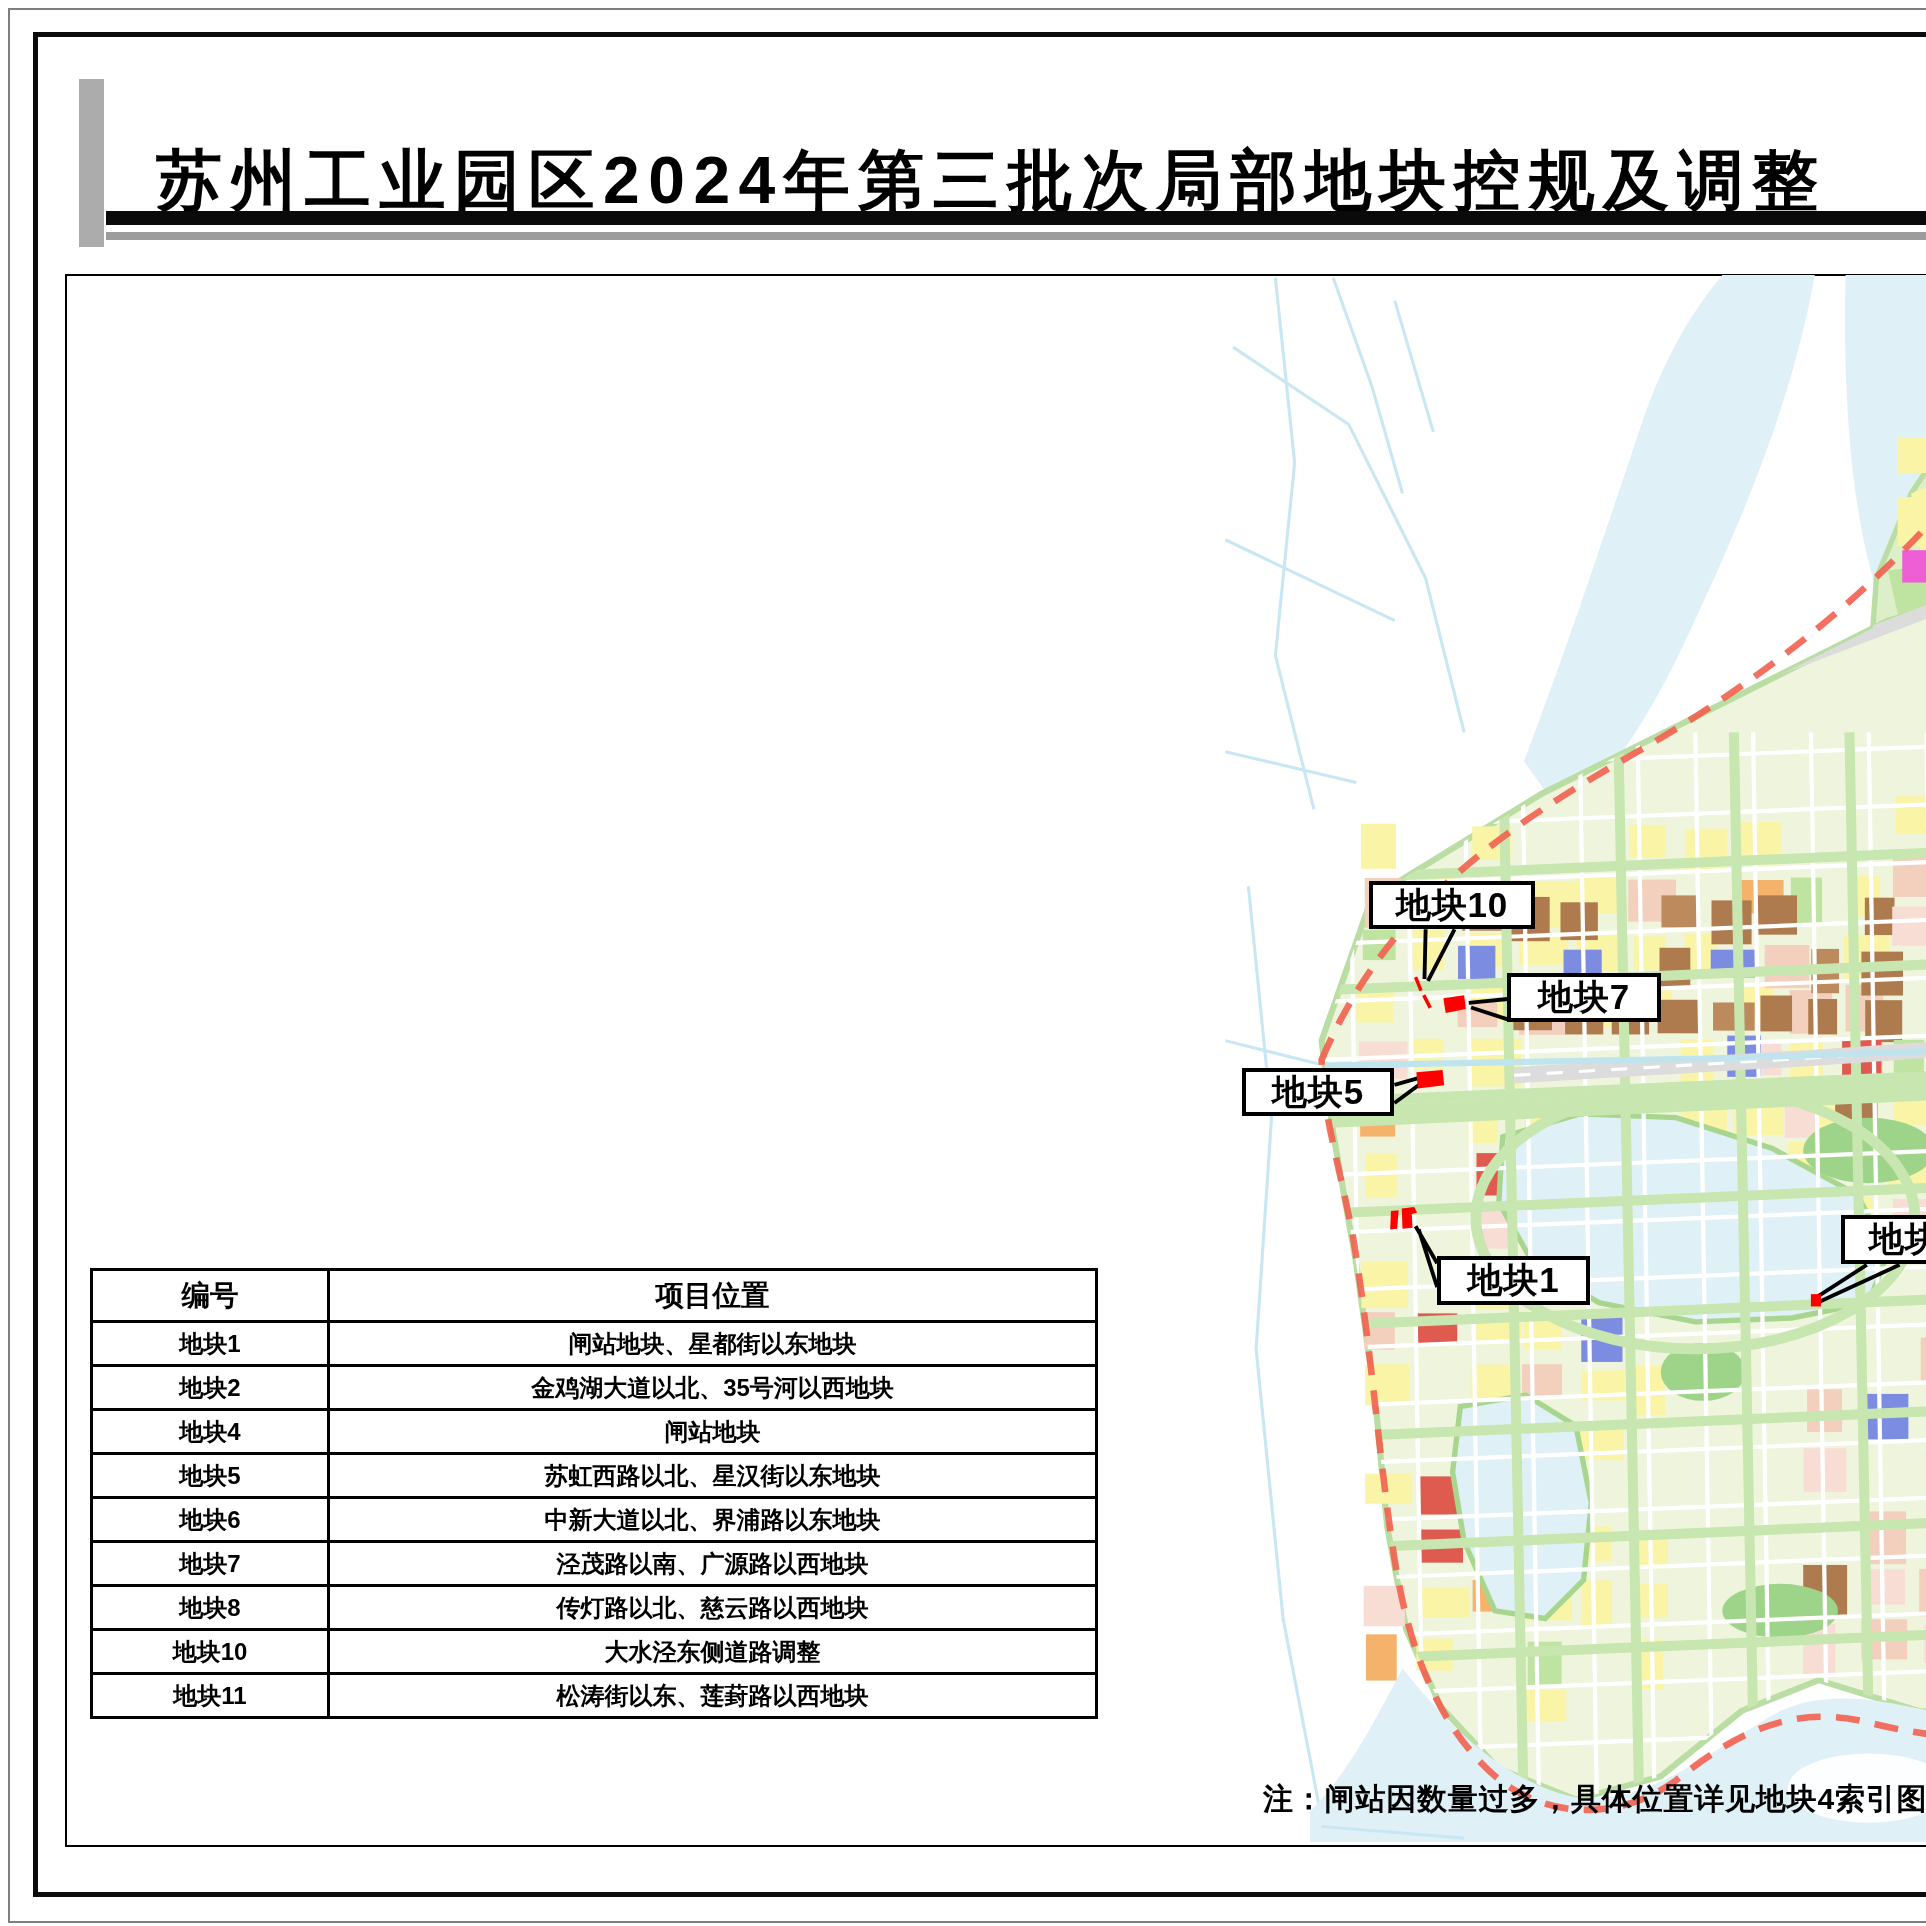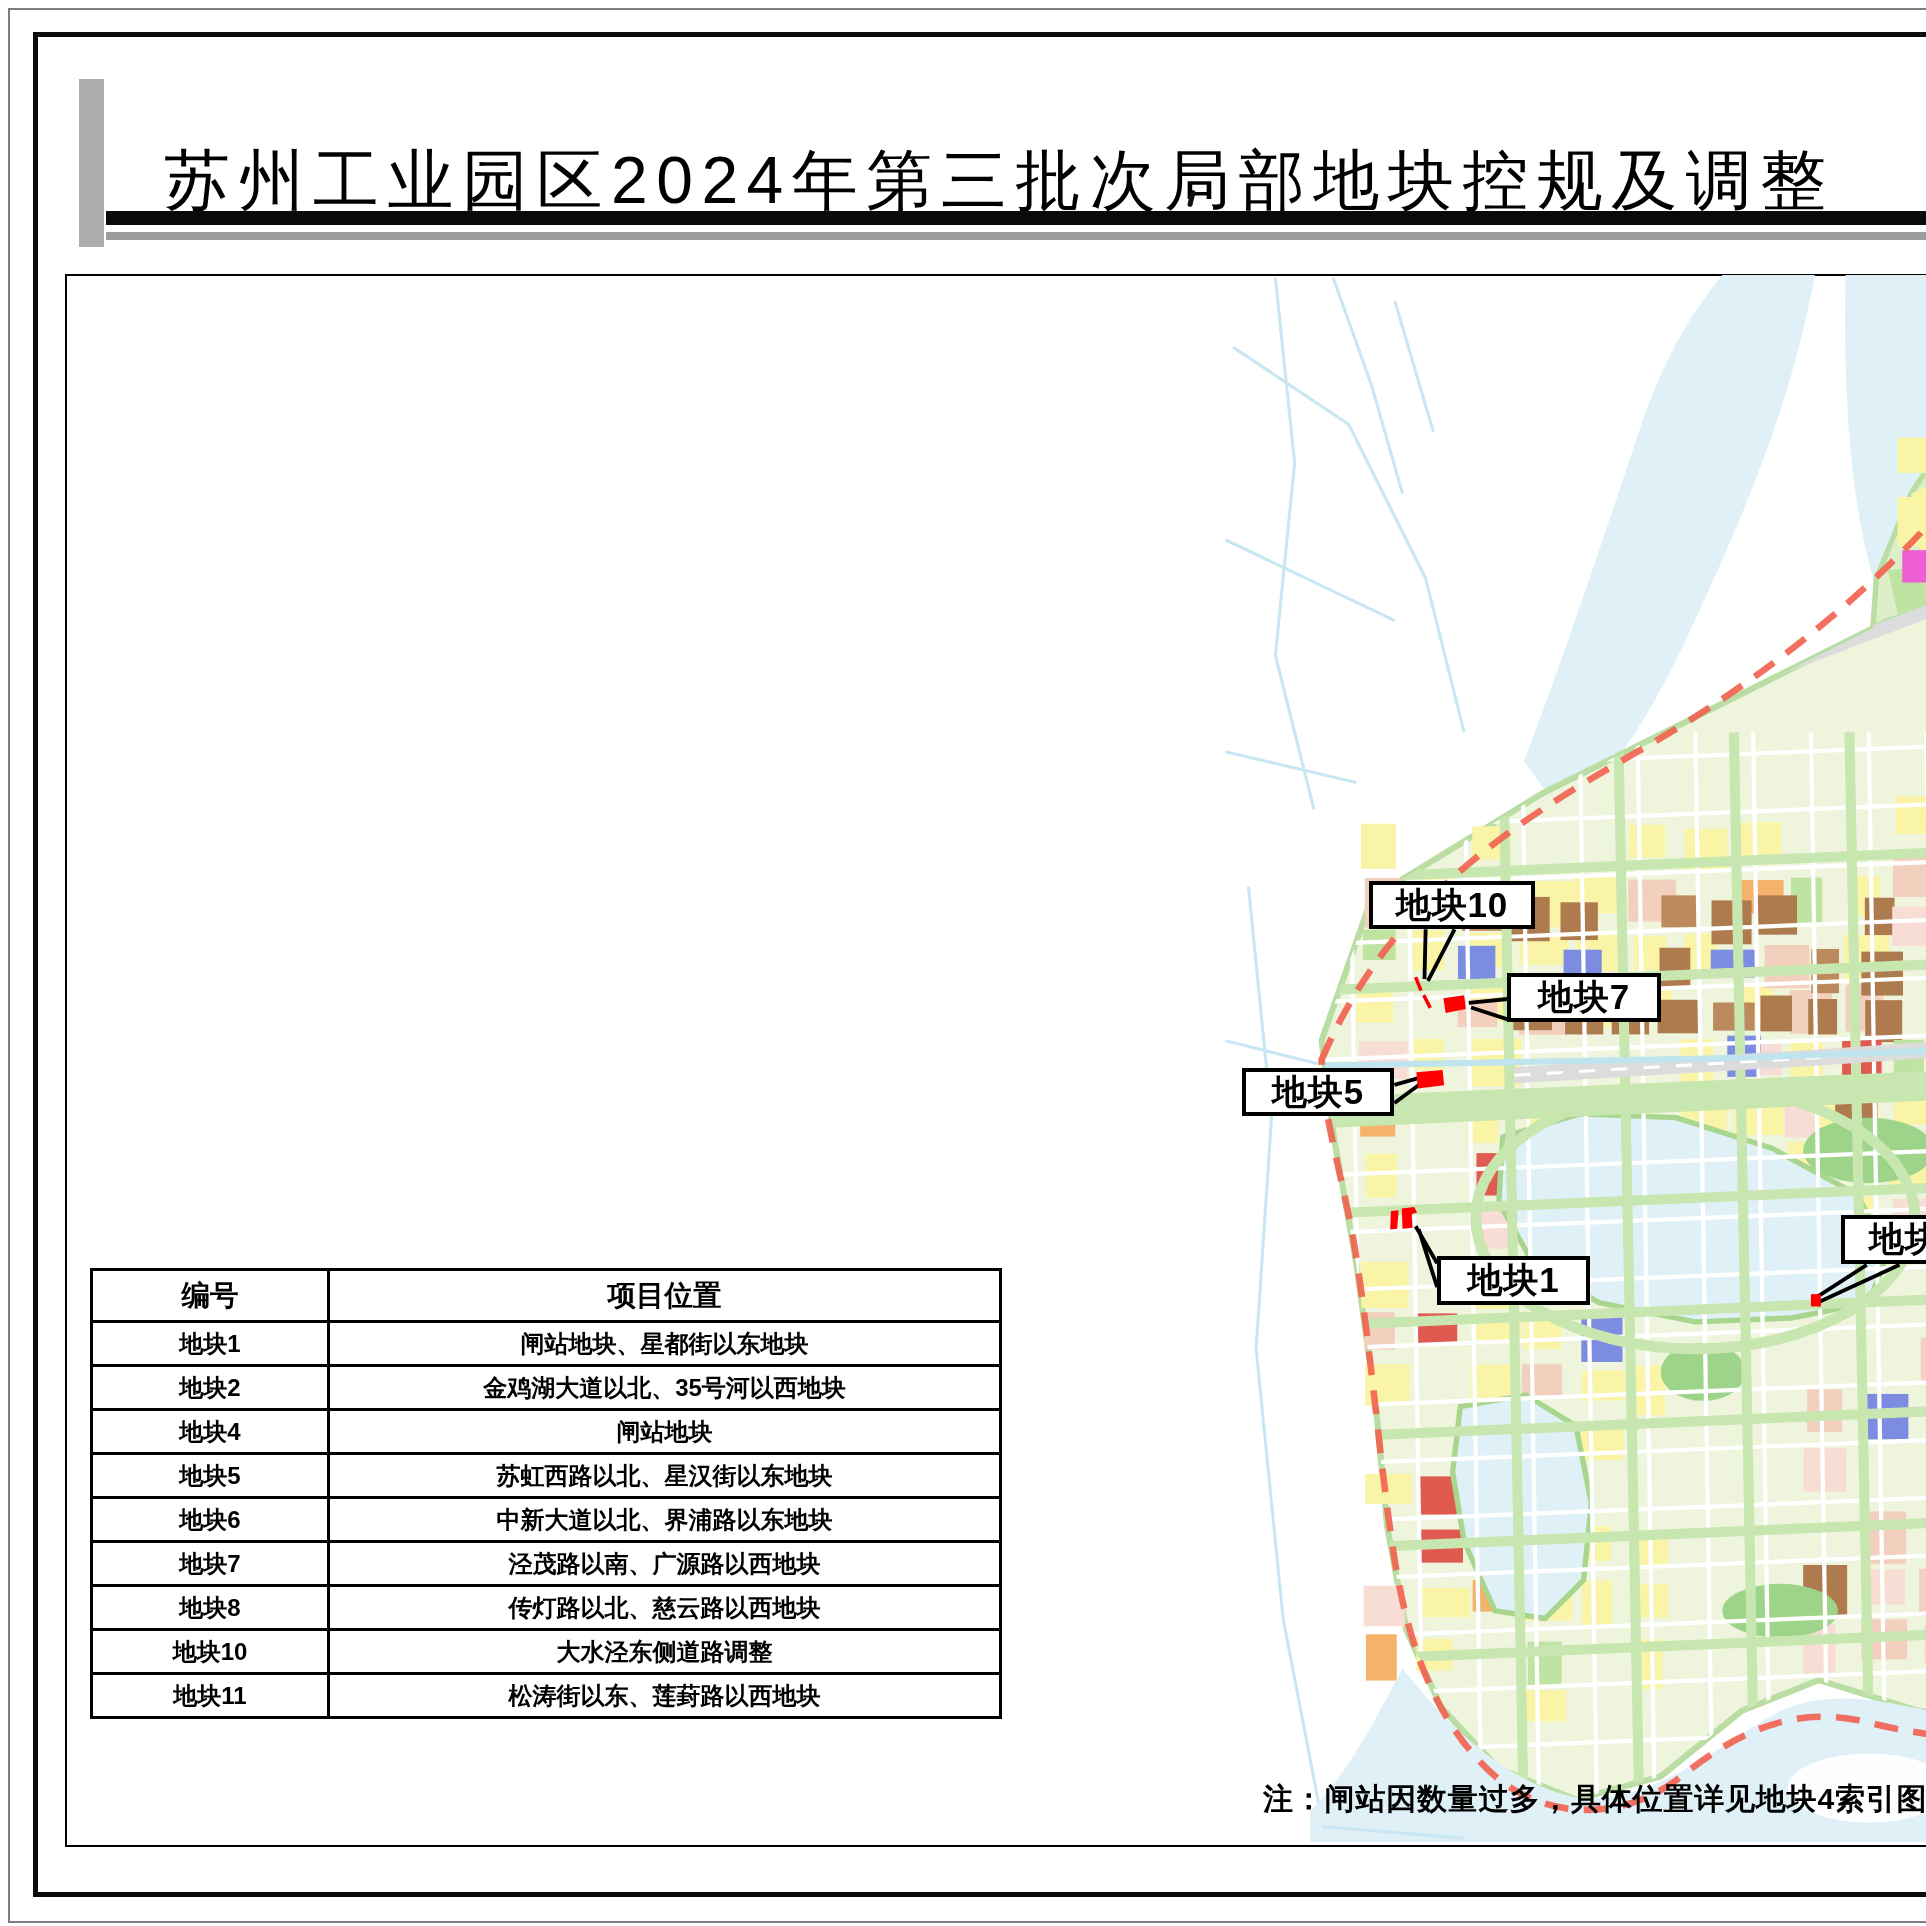--- a/index.html
+++ b/index.html
@@ -4,30 +4,30 @@
 <style>
   html,body{margin:0;padding:0;background:#fff;}
   body{width:2730px;height:1931px;position:relative;overflow:hidden;
        font-family:"Liberation Sans",sans-serif;color:#000;}
   .abs{position:absolute;}
   
   .outer-frame{left:7.7px;top:7.7px;width:2710px;height:1911px;border:2.3px solid #7e7e7e;}
   .inner-frame{left:33px;top:32px;width:2653px;height:1855px;border:5.4px solid #0b0b0b;}
   
   .title-accent{left:79px;top:79px;width:25.4px;height:168px;background:#acacac;}
-  .page-title{left:156px;top:142px;font-size:66px;font-weight:normal;letter-spacing:8.5px;
-              white-space:nowrap;line-height:77px;margin-left:8px;}
+  .page-title{left:156px;top:142px;font-size:66px;font-weight:bold;letter-spacing:8.5px;
+              white-space:nowrap;line-height:77px;}
   .title-underline{left:106px;top:211px;width:1969px;height:14px;background:#0a0a0a;}
   .title-underline2{left:106px;top:232px;width:1969px;height:7.7px;background:#9c9c9c;}
   .title-tick{left:1189px;top:190px;width:5.4px;height:17px;background:#111;transform:rotate(14deg);border-radius:2.7px;}
   
   .main-box{left:65px;top:274px;width:2606px;height:1569px;border:2.3px solid #000;background:transparent;}
   #map-svg{left:66px;top:275px;width:2606px;height:1569px;}
   
-  table.plots{position:absolute;left:90px;top:1268px;width:912px;border-collapse:collapse;
+  table.plots{position:absolute;left:90px;top:1268px;width:1008px;border-collapse:collapse;
               table-layout:fixed;background:#fff;}
   table.plots th,table.plots td{border:3.1px solid #000;text-align:center;vertical-align:middle;
               overflow:hidden;white-space:nowrap;}
   table.plots th{font-size:28.5px;font-weight:bold;height:47px;}
   table.plots td{font-size:24px;font-weight:600;height:39px;}
   .col-id{width:237px;}
   
   .map-note{left:1235px;top:1779px;font-size:30px;font-weight:bold;letter-spacing:0.8px;white-space:nowrap;margin-left:28px;}
   
   .plot-label{position:absolute;background:#fff;border:4.2px solid #000;box-sizing:border-box;

